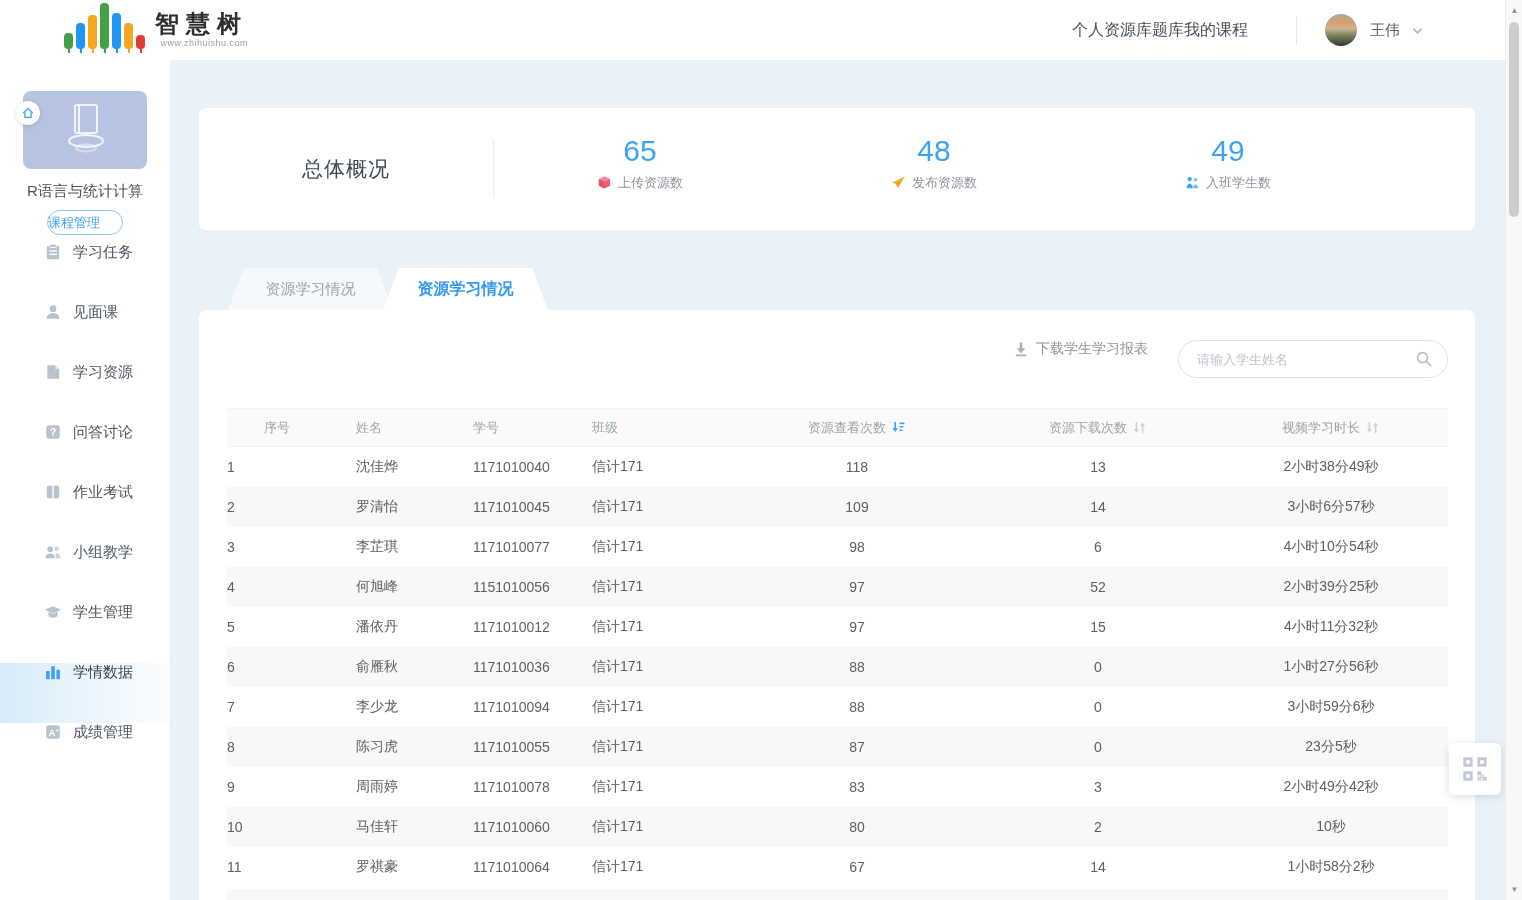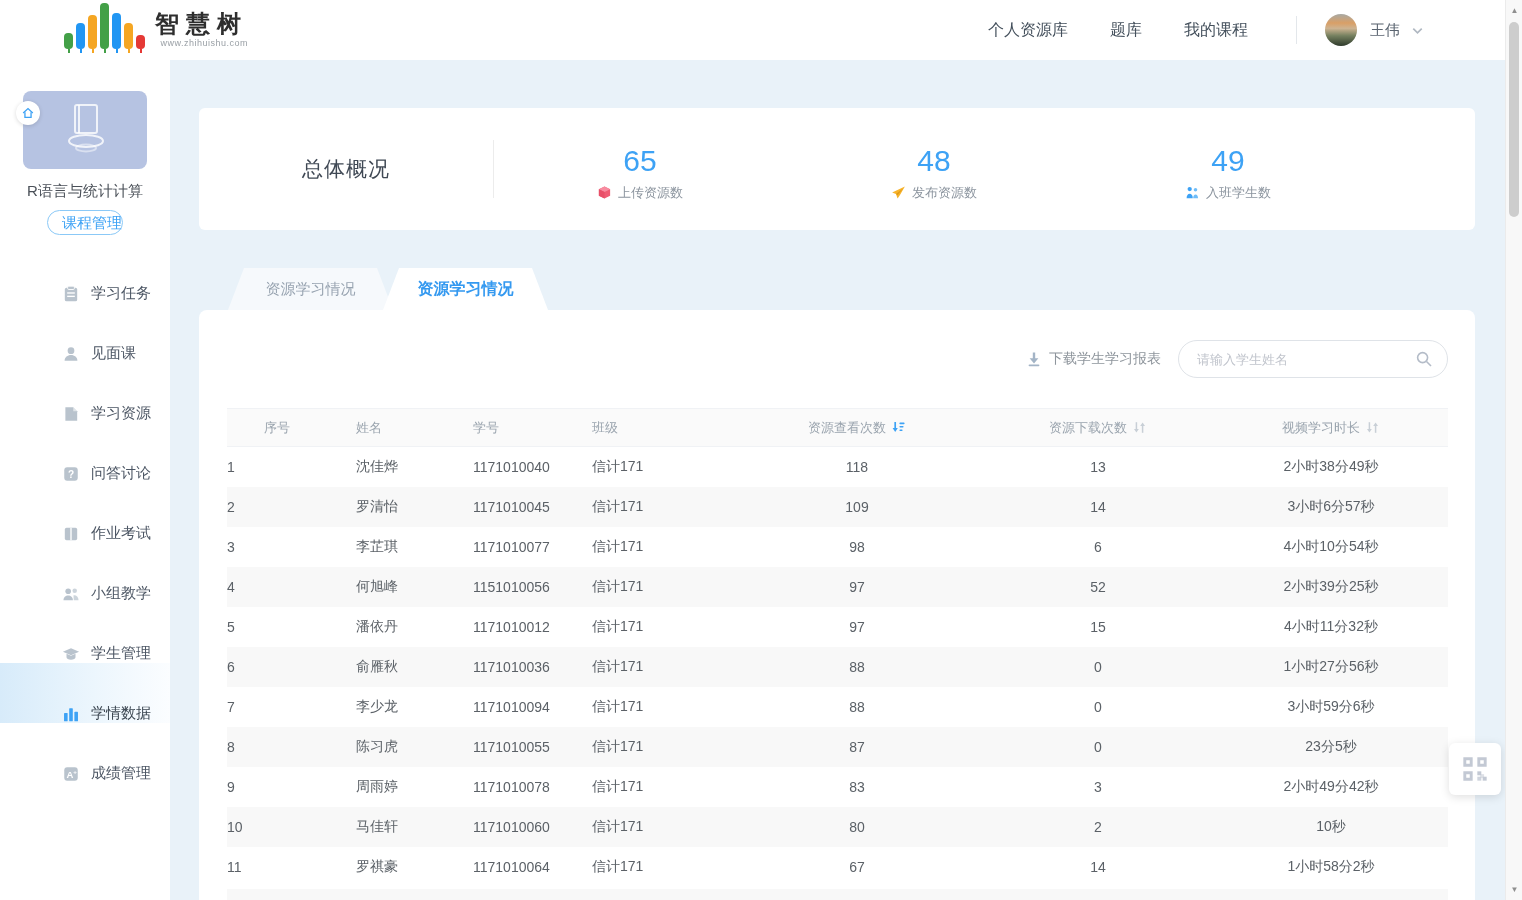--- a/index.html
+++ b/index.html
@@ -11,69 +11,69 @@
   .header { position:absolute; top:0; left:0; right:17px; height:60px; background:#fff; display:flex; align-items:center; z-index:20; }
   .logo { display:flex; align-items:center; margin-left:64px; }
   .logo-bars { display:flex; align-items:flex-end; gap:3px; height:46px; }
   .logo-bar-wrap { display:flex; flex-direction:column; align-items:center; }
   .logo-bar { width:9px; border-radius:4px; }
   .logo-stem { width:2px; height:4px; }
   .logo-text { margin-left:10px;text-align:right; }
   .logo-brand { font-size:24px; font-weight:bold; color:#2e2e2e; letter-spacing:7px; line-height:24px; }
   .logo-url { font-size:9px; color:#9aa0a6; margin-top:2px; letter-spacing:.5px; }
   .header-spacer { flex:1; }
-  .nav { display:flex; align-items:center; gap:42px; }
+  .nav { display:flex; align-items:center; }
   .nav-item { font-size:16px; color:#44505c; cursor:pointer; white-space:nowrap; }
   .nav-divider { width:1px; height:28px; background:#e3e7eb; margin:0 28px 0 48px; }
   .avatar { width:32px; height:32px; border-radius:50%;
     background:linear-gradient(180deg,#a8a9a4 0%,#d99f66 28%,#cdb391 45%,#75805f 68%,#2e3a2b 100%); }
   .user-name { font-size:15px; color:#5a6470; margin-left:13px; }
   .user-caret { margin-left:10px; width:15px; height:15px; display:flex; align-items:center; }
   .header-pad-right { width:80px; }
 
   
   .sidebar { position:absolute; top:60px; left:0; width:170px; bottom:0; background:#fff; z-index:10; }
   .course-card { position:relative; width:124px; height:78px; margin:31px auto 0; background:#b6c3e2; border-radius:8px;
     display:flex; align-items:center; justify-content:center; }
   .home-badge { position:absolute; left:-7px; top:10px; width:24px; height:24px; background:#fff; border-radius:50%;
     box-shadow:0 1px 4px rgba(0,0,0,.15); display:flex; align-items:center; justify-content:center; }
   .course-name { text-align:center; font-size:15px; color:#4a5058; margin-top:13px; }
-  .manage-btn { display:block; margin:9px auto 0; width:76px; height:25px; line-height:23px; text-align:right;
-    border:1px solid #8bc9f7; border-radius:13px; color:#3da2f5; font-size:15px; background:#fff; cursor:pointer; }
+  .manage-btn { display:block; margin:9px auto 0; width:76px; height:25px; line-height:23px; text-align:left;
+    border:1px solid #8bc9f7; border-radius:13px; color:#3da2f5; font-size:13px; background:#fff; cursor:pointer; }
   .menu { margin-top:8px; }
-  .menu-item { height:60px; display:flex; align-items:flex-end; padding-left:62px; cursor:pointer; }
+  .menu-item { height:60px; display:flex; align-items:flex-start; padding-left:44px; cursor:pointer; }
   .menu-item .mi-icon { width:18px; height:18px; color:#b9c3cd; margin-right:11px; flex:0 0 18px; }
   .menu-item .mi-icon svg { width:100%; height:100%; }
   .menu-item .mi-label { font-size:15px; color:#4c5664; }
   .menu-item.active { background:linear-gradient(90deg,#d7ebfa 0%,#ecf6fd 55%,#fbfdff 100%); }
   .menu-item.active .mi-icon { color:#3da2f5; }
   .menu-item.active .mi-label { color:#3a4550; }
 
   
   .main { position:absolute; left:170px; top:60px; right:17px; bottom:0; background:#e9f2f9; }
 
   .overview { position:absolute; left:29px; top:48px; width:1276px; height:122px; background:#fff; border-radius:6px; }
   .overview-title { position:absolute; left:0; top:0; width:294px; height:122px; display:flex; align-items:center; justify-content:center;
     font-size:21px; color:#3f4854; font-weight:500; letter-spacing:1px; }
   .overview-divider { position:absolute; left:294px; top:32px; width:1px; height:58px; background:#ececec; }
-  .stats { position:absolute; left:294px; top:12px; width:882px; height:106px; display:flex; }
+  .stats { position:absolute; left:294px; top:2px; width:882px; height:106px; display:flex; }
   .stat { flex:1; display:flex; flex-direction:column; align-items:center; justify-content:center; }
   .stat-value { font-size:30px; line-height:32px; }
   .stat-label { margin-top:7px; display:flex; align-items:center; gap:6px; font-size:13px; color:#8b949e; }
   .stat-label .st-icon { width:15px; height:15px; display:flex; }
   .stat-label .st-icon svg { width:100%; height:100%; }
 
   .tabs { position:absolute; left:58px; top:208px; height:42px; display:flex; z-index:3; }
   .tab { width:165px; height:42px; margin-right:-10px; display:flex; align-items:center; justify-content:center;
     clip-path:polygon(16px 0, calc(100% - 16px) 0, 100% 100%, 0 100%);
     background:#f6f9fc; color:#97a3b0; font-size:15px; cursor:pointer; position:relative; z-index:1; }
   .tab.active { background:#fff; color:#3499f0; font-weight:bold; font-size:16px; z-index:4; }
 
   .panel { position:absolute; left:29px; right:30px; top:250px; bottom:0; background:#fff; border-radius:8px 8px 0 0; z-index:2; }
-  .toolbar { position:absolute; top:30px; right:27px; height:38px; display:flex; align-items:center; gap:17px; }
+  .toolbar { position:absolute; top:30px; right:27px; height:38px; display:flex; align-items:flex-start; gap:30px; }
   .download-link { display:flex; align-items:center; gap:7px; font-size:14px; color:#8e959c; cursor:pointer; }
   .download-link .dl-icon { width:16px; height:16px; display:flex; }
   .search-box { position:relative; width:270px; height:38px; }
   .search-input { width:100%; height:100%; border:1px solid #dfe3e8; border-radius:19px; padding:0 44px 0 18px;
     font-size:13px; color:#555; outline:none; font-family:inherit; }
   .search-input::placeholder { color:#c0c4cc; }
   .search-icon { position:absolute; right:15px; top:10px; width:18px; height:18px; cursor:pointer; }
 
   .table-wrap { position:absolute; left:28px; right:27px; top:98px; }
   table { width:100%; border-collapse:collapse; table-layout:fixed; }

